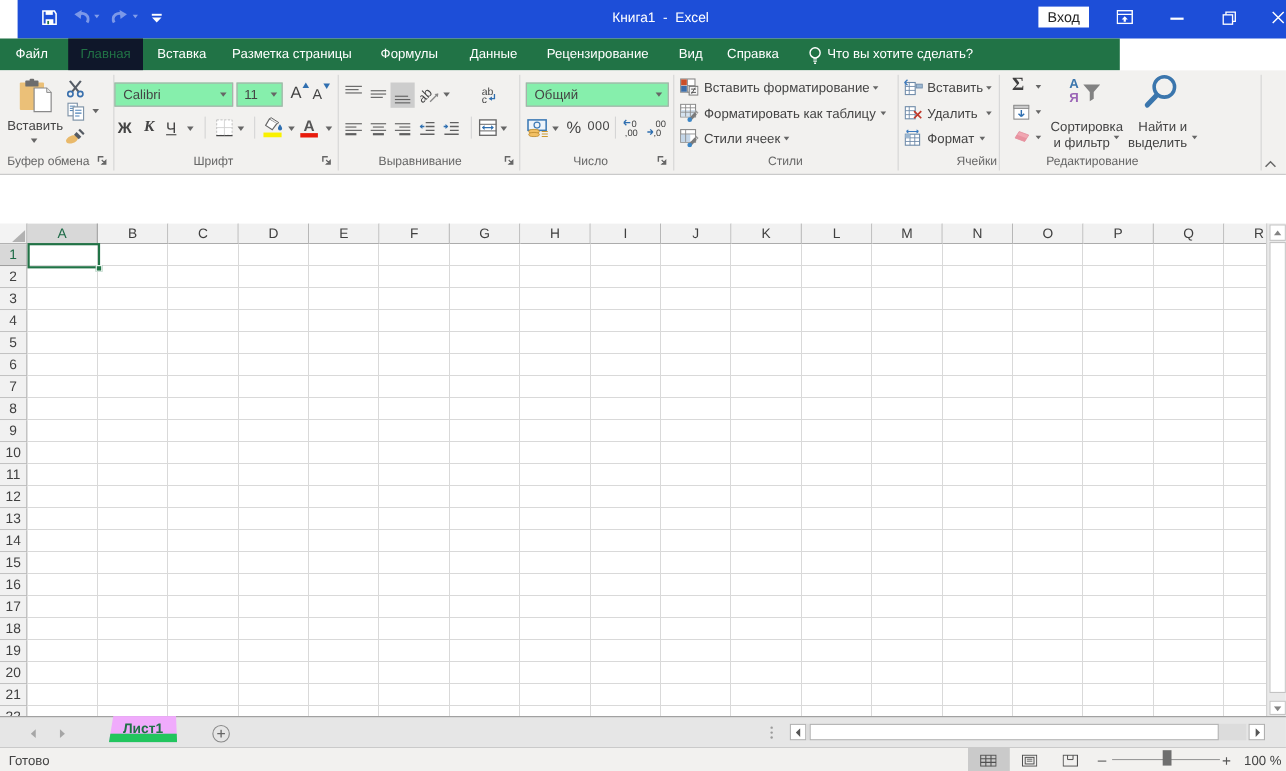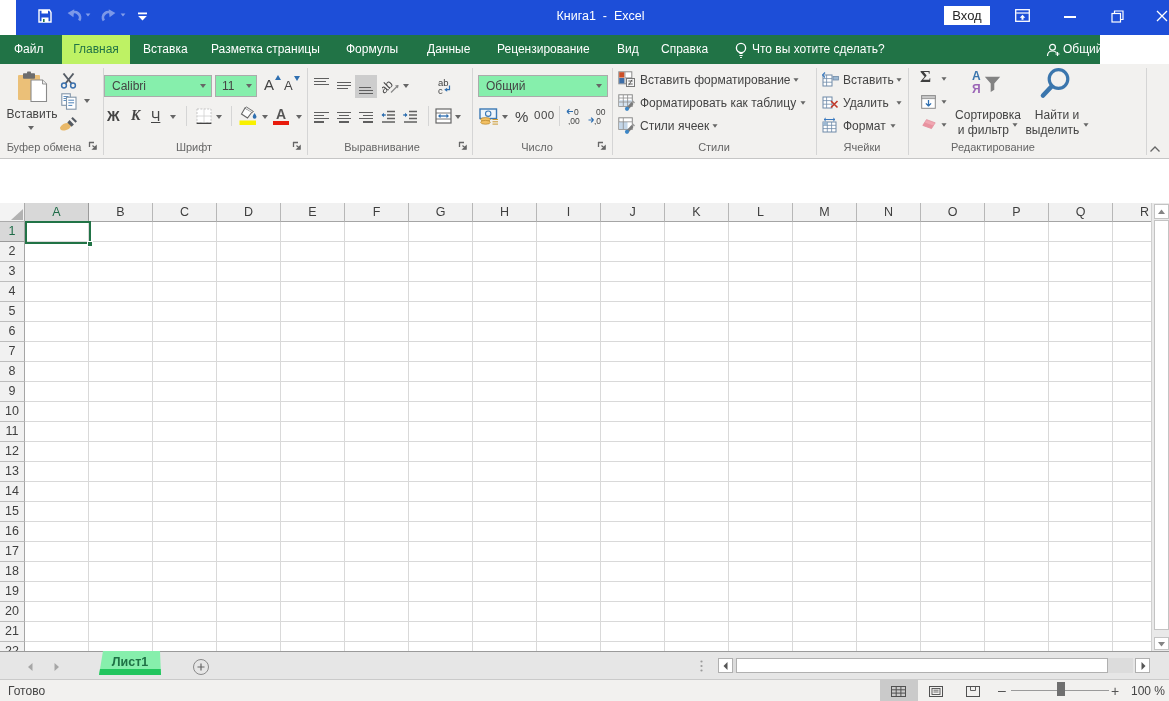--- a/index.html
+++ b/index.html
@@ -1,25 +1,25 @@
 <!DOCTYPE html>
 <html><head>
 <meta charset="utf-8">
 <style>
 * { margin:0; padding:0; box-sizing:border-box; }
 html,body { width:1169px; height:701px; overflow:hidden; font-family:"Liberation Sans", sans-serif; }
 #app { position:relative; width:1169px; height:701px; background:#fff; }
 .abs { position:absolute; }
 
 #titlebar { position:absolute; left:16px; top:0; width:1169px; height:35px; background:#1d4ed8; }
-#tabrow { position:absolute; left:0; top:35px; width:1100px; height:29px; background:#217346; }
+#tabrow { position:absolute; left:0; top:35px; width:1018px; height:29px; background:#217346; }
 .tab { position:absolute; top:0; height:29px; line-height:29px; color:#fff; font-size:12px; white-space:nowrap; }
 .hlines { position:absolute; }
 .hlines > i { display:block; background:#5f5f5f; height:1.3px; margin-bottom:1.8px; }
-#activetab { position:absolute; left:62px; top:0; width:68px; height:29px; background:#bef264; color:#217346; font-size:12px; line-height:29px; text-align:center; }
+#activetab { position:absolute; left:62px; top:0; width:68px; height:29px; background:#0f172a; color:#217346; font-size:12px; line-height:29px; text-align:center; }
 
 #ribbon { position:absolute; left:0; top:64px; width:1169px; height:95px; background:#f2f1ef; border-bottom:1px solid #c6c6c6; }
 .gsep { position:absolute; top:4px; height:87px; width:1px; background:#d5d5d5; }
 .glabel { position:absolute; top:77px; font-size:11px; color:#666; text-align:center; }
 .launch { position:absolute; top:77px; width:10px; height:10px; }
 .btext { font-size:12px; color:#444; }
 .combo { position:absolute; background:#86efac; border:1px solid #ababab; font-size:12px; color:#444; }
 .darw { font-size:0; line-height:0; }
 .dar { display:inline-block; vertical-align:top; width:0; height:0; border-left:3px solid transparent; border-right:3px solid transparent; border-top:4px solid #666; }
 
@@ -335,21 +335,21 @@
     <div class="btext abs" style="left:843px;top:32px;">Удалить</div>
     <span class="abs darw" style="left:896px;top:37px"><span class="dar" style="transform:scale(.85)"></span></span>
     <svg class="abs" style="left:822px;top:53px" width="17" height="16" viewBox="0 0 17 16">
       <rect x="1" y="5" width="13" height="10" fill="#fff" stroke="#6e8aa8" stroke-width="1"></rect>
       <path d="M1 8.3 h13 M1 11.6 h13 M5.3 5 v10 M9.6 5 v10" stroke="#6e8aa8" stroke-width="0.8"></path>
       <rect x="1" y="5" width="4.3" height="3.3" fill="#9db8d2"></rect>
       <path d="M2 2.5 h11 m-11 0 l1.8 -1.5 m-1.8 1.5 l1.8 1.5 m9.2 -1.5 l-1.8 -1.5 m1.8 1.5 l-1.8 1.5" stroke="#3b7abf" stroke-width="1" fill="none"></path>
     </svg>
     <div class="btext abs" style="left:843px;top:55px;">Формат</div>
     <span class="abs darw" style="left:890px;top:60px"><span class="dar" style="transform:scale(.85)"></span></span>
-    <div class="glabel" style="left:816px;width:92px;">Ячейки</div>
+    <div class="glabel" style="left:842px;width:92px;">Ячейки</div>
 
     <div class="abs" style="left:920px;top:3px;font-size:17px;color:#3f3f3f;font-weight:bold;font-family:'Liberation Serif',serif;">Σ</div>
     <span class="abs darw" style="left:941px;top:13px"><span class="dar" style="transform:scale(.85)"></span></span>
     <svg class="abs" style="left:921px;top:31px" width="15" height="14" viewBox="0 0 15 14">
       <rect x="0.7" y="0.7" width="13.6" height="12.6" fill="#fff" stroke="#8a8a8a" stroke-width="1"></rect>
       <rect x="0.7" y="0.7" width="13.6" height="3" fill="#c9c9c9" stroke="#8a8a8a" stroke-width="0.8"></rect>
       <path d="M7.5 5 v6 m0 0 l-2.6 -2.6 m2.6 2.6 l2.6 -2.6" stroke="#2f6fb0" stroke-width="1.3" fill="none"></path>
     </svg>
     <span class="abs darw" style="left:941px;top:36px"><span class="dar" style="transform:scale(.85)"></span></span>
     <svg class="abs" style="left:922px;top:55px" width="14" height="11" viewBox="0 0 14 11">
@@ -444,21 +444,21 @@
       </div>
     </div>
   </div>
   <div id="tabband">
     <svg class="abs" style="left:26px;top:10px" width="8" height="10" viewBox="0 0 8 10">
         <path d="M6.5 1 L2 5 L6.5 9 Z" fill="#a6a6a6"></path>
       </svg>
     <svg class="abs" style="left:53px;top:10px" width="8" height="10" viewBox="0 0 8 10">
         <path d="M1.5 1 L6 5 L1.5 9 Z" fill="#a6a6a6"></path>
       </svg>
-    <div class="abs" style="left:99px;top:-1px;width:62px;height:24px;background:#86efac;border-bottom:6px solid #22c55e;color:#1e7145;font-weight:bold;font-size:12.5px;text-align:center;line-height:22px;clip-path:polygon(4px 0,61px 0,100% 100%,0 100%);">Лист1</div>
+    <div class="abs" style="left:99px;top:-1px;width:62px;height:24px;background:#f0abfc;border-bottom:8px solid #22c55e;color:#1e7145;font-weight:bold;font-size:12.5px;text-align:center;line-height:22px;clip-path:polygon(4px 0,61px 0,100% 100%,0 100%);">Лист1</div>
     <div class="abs" style="left:193px;top:7px;width:16px;height:16px;border:1px solid #8a8a8a;border-radius:50%;color:#666;">
       <svg style="position:absolute;left:3px;top:3px" width="8" height="8" viewBox="0 0 8 8">
           <path d="M4 0.5 V7.5 M0.5 4 H7.5" stroke="#666" stroke-width="1.2"></path>
         </svg>
     </div>
     <svg class="abs" style="left:700px;top:8px" width="3" height="12" viewBox="0 0 3 12">
         <circle cx="1.5" cy="1.5" r="1.1" fill="#9a9a9a"></circle>
         <circle cx="1.5" cy="6" r="1.1" fill="#9a9a9a"></circle>
         <circle cx="1.5" cy="10.5" r="1.1" fill="#9a9a9a"></circle>
       </svg>

